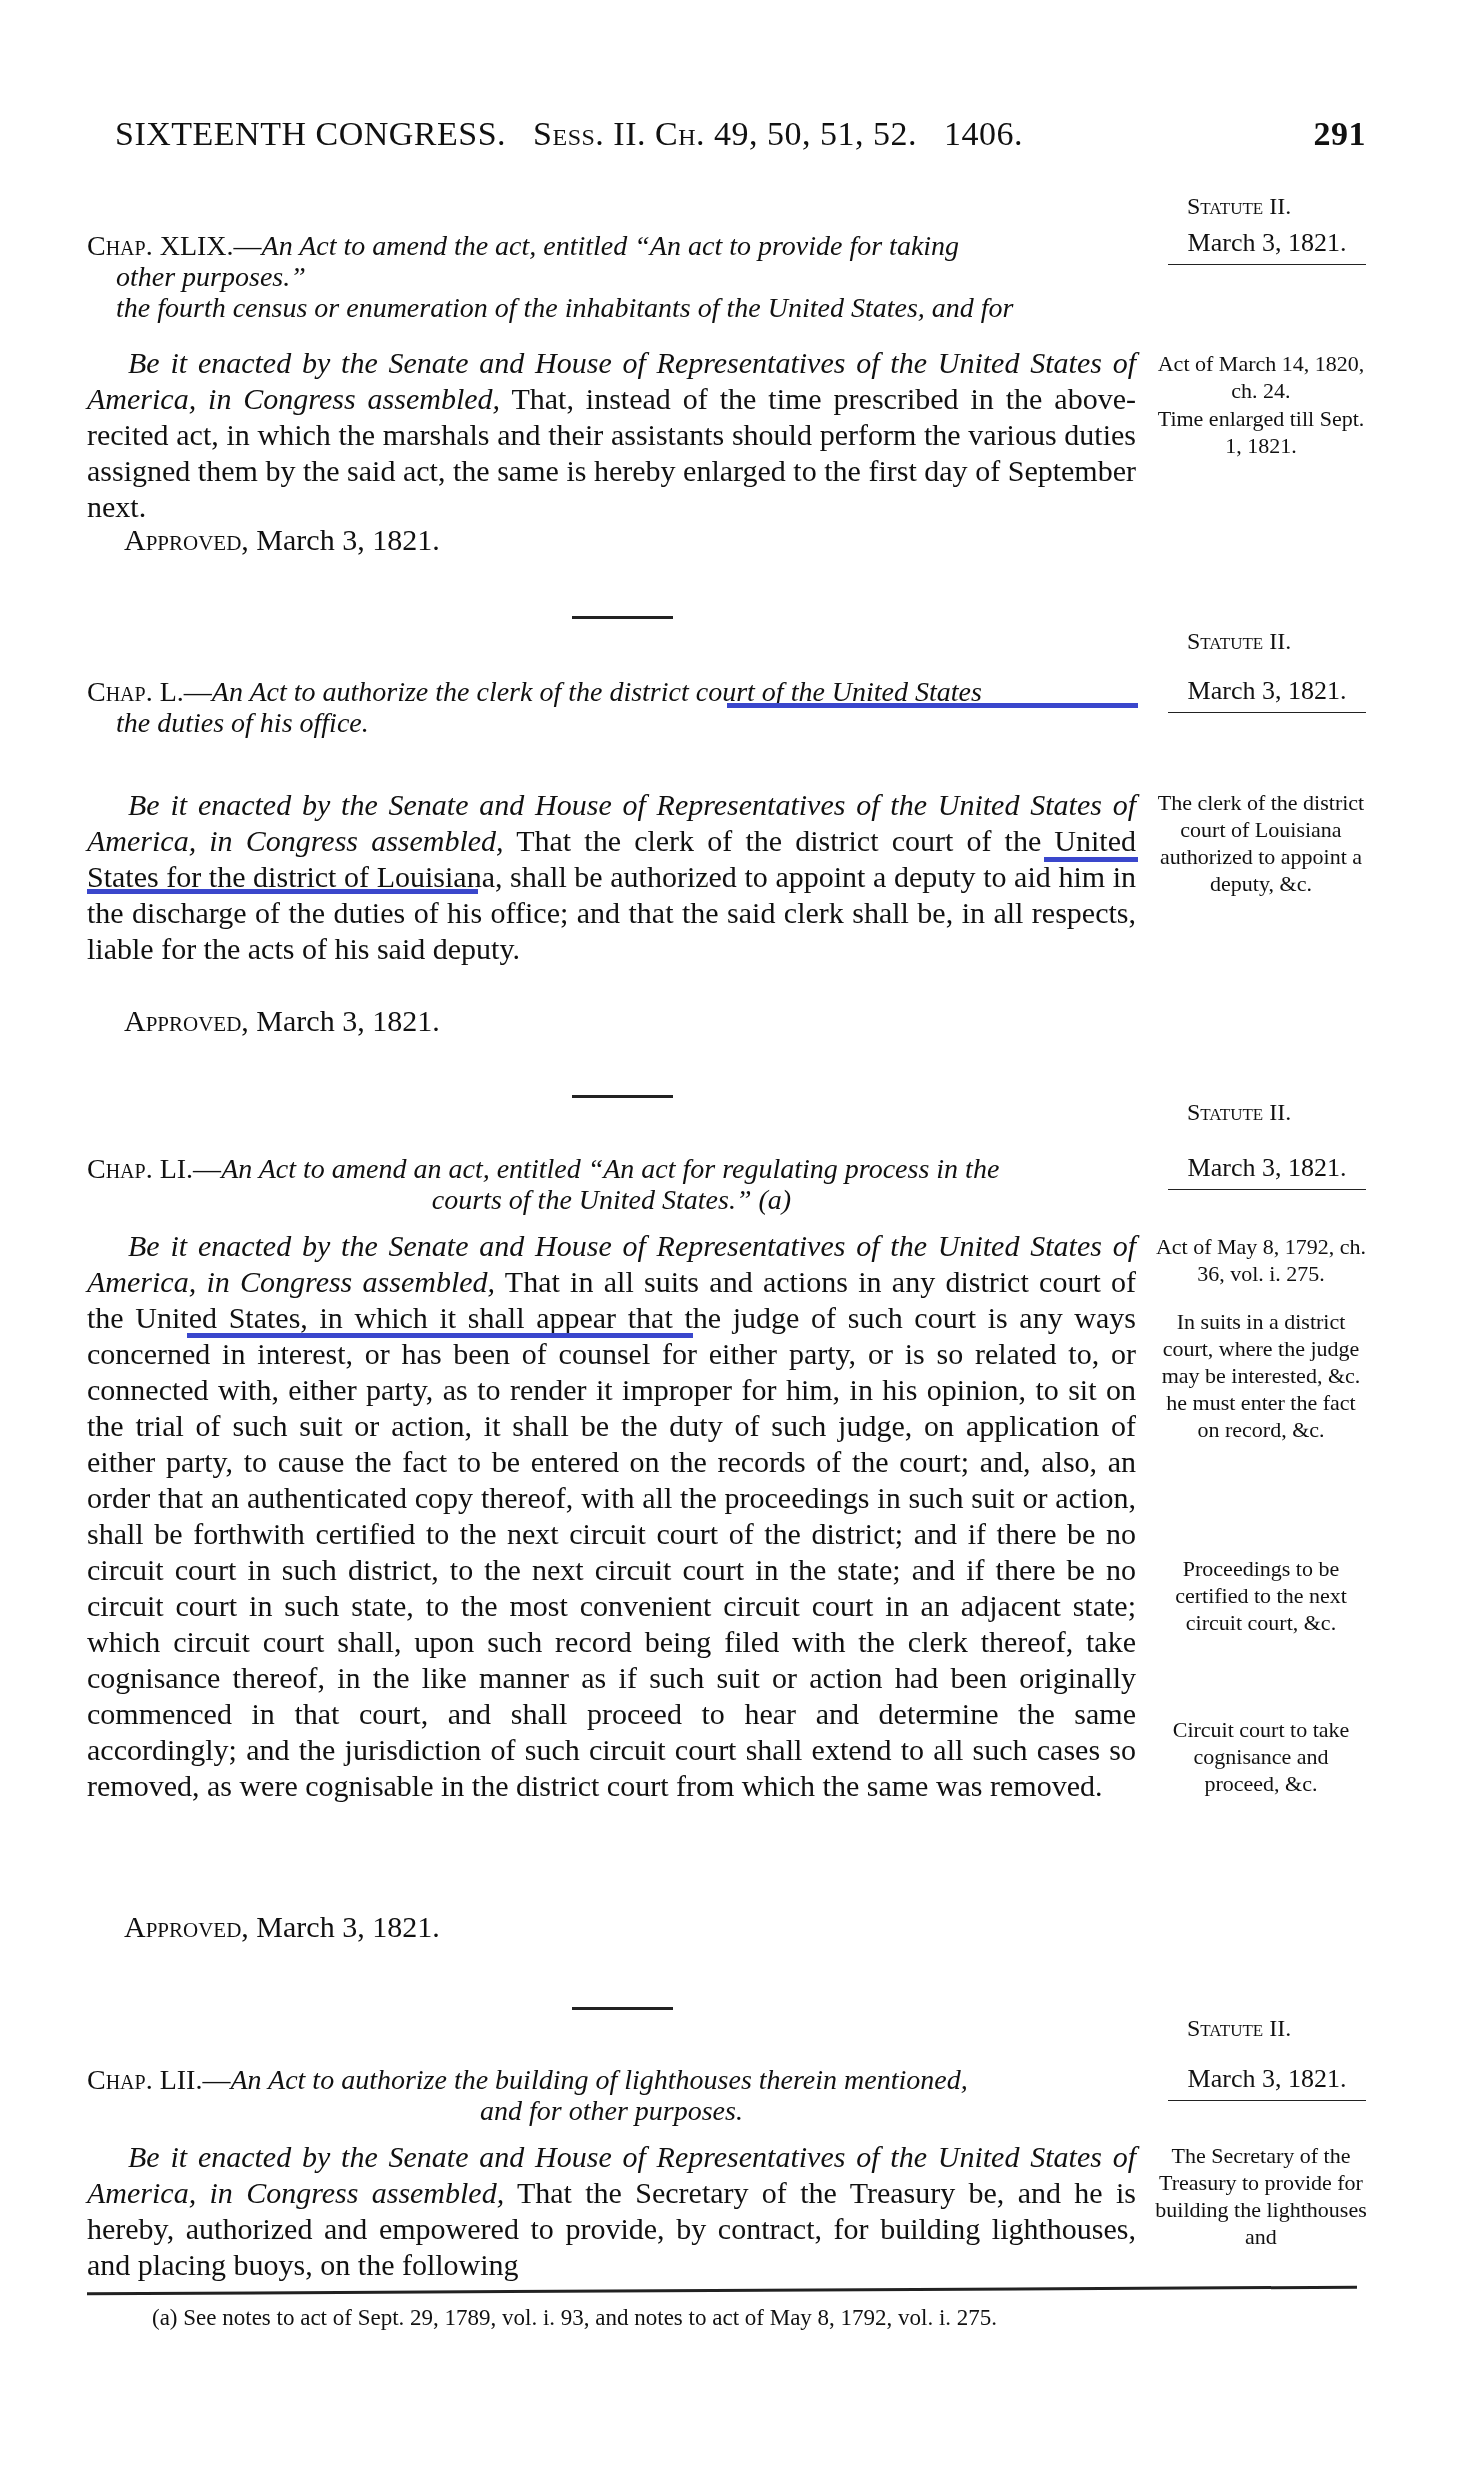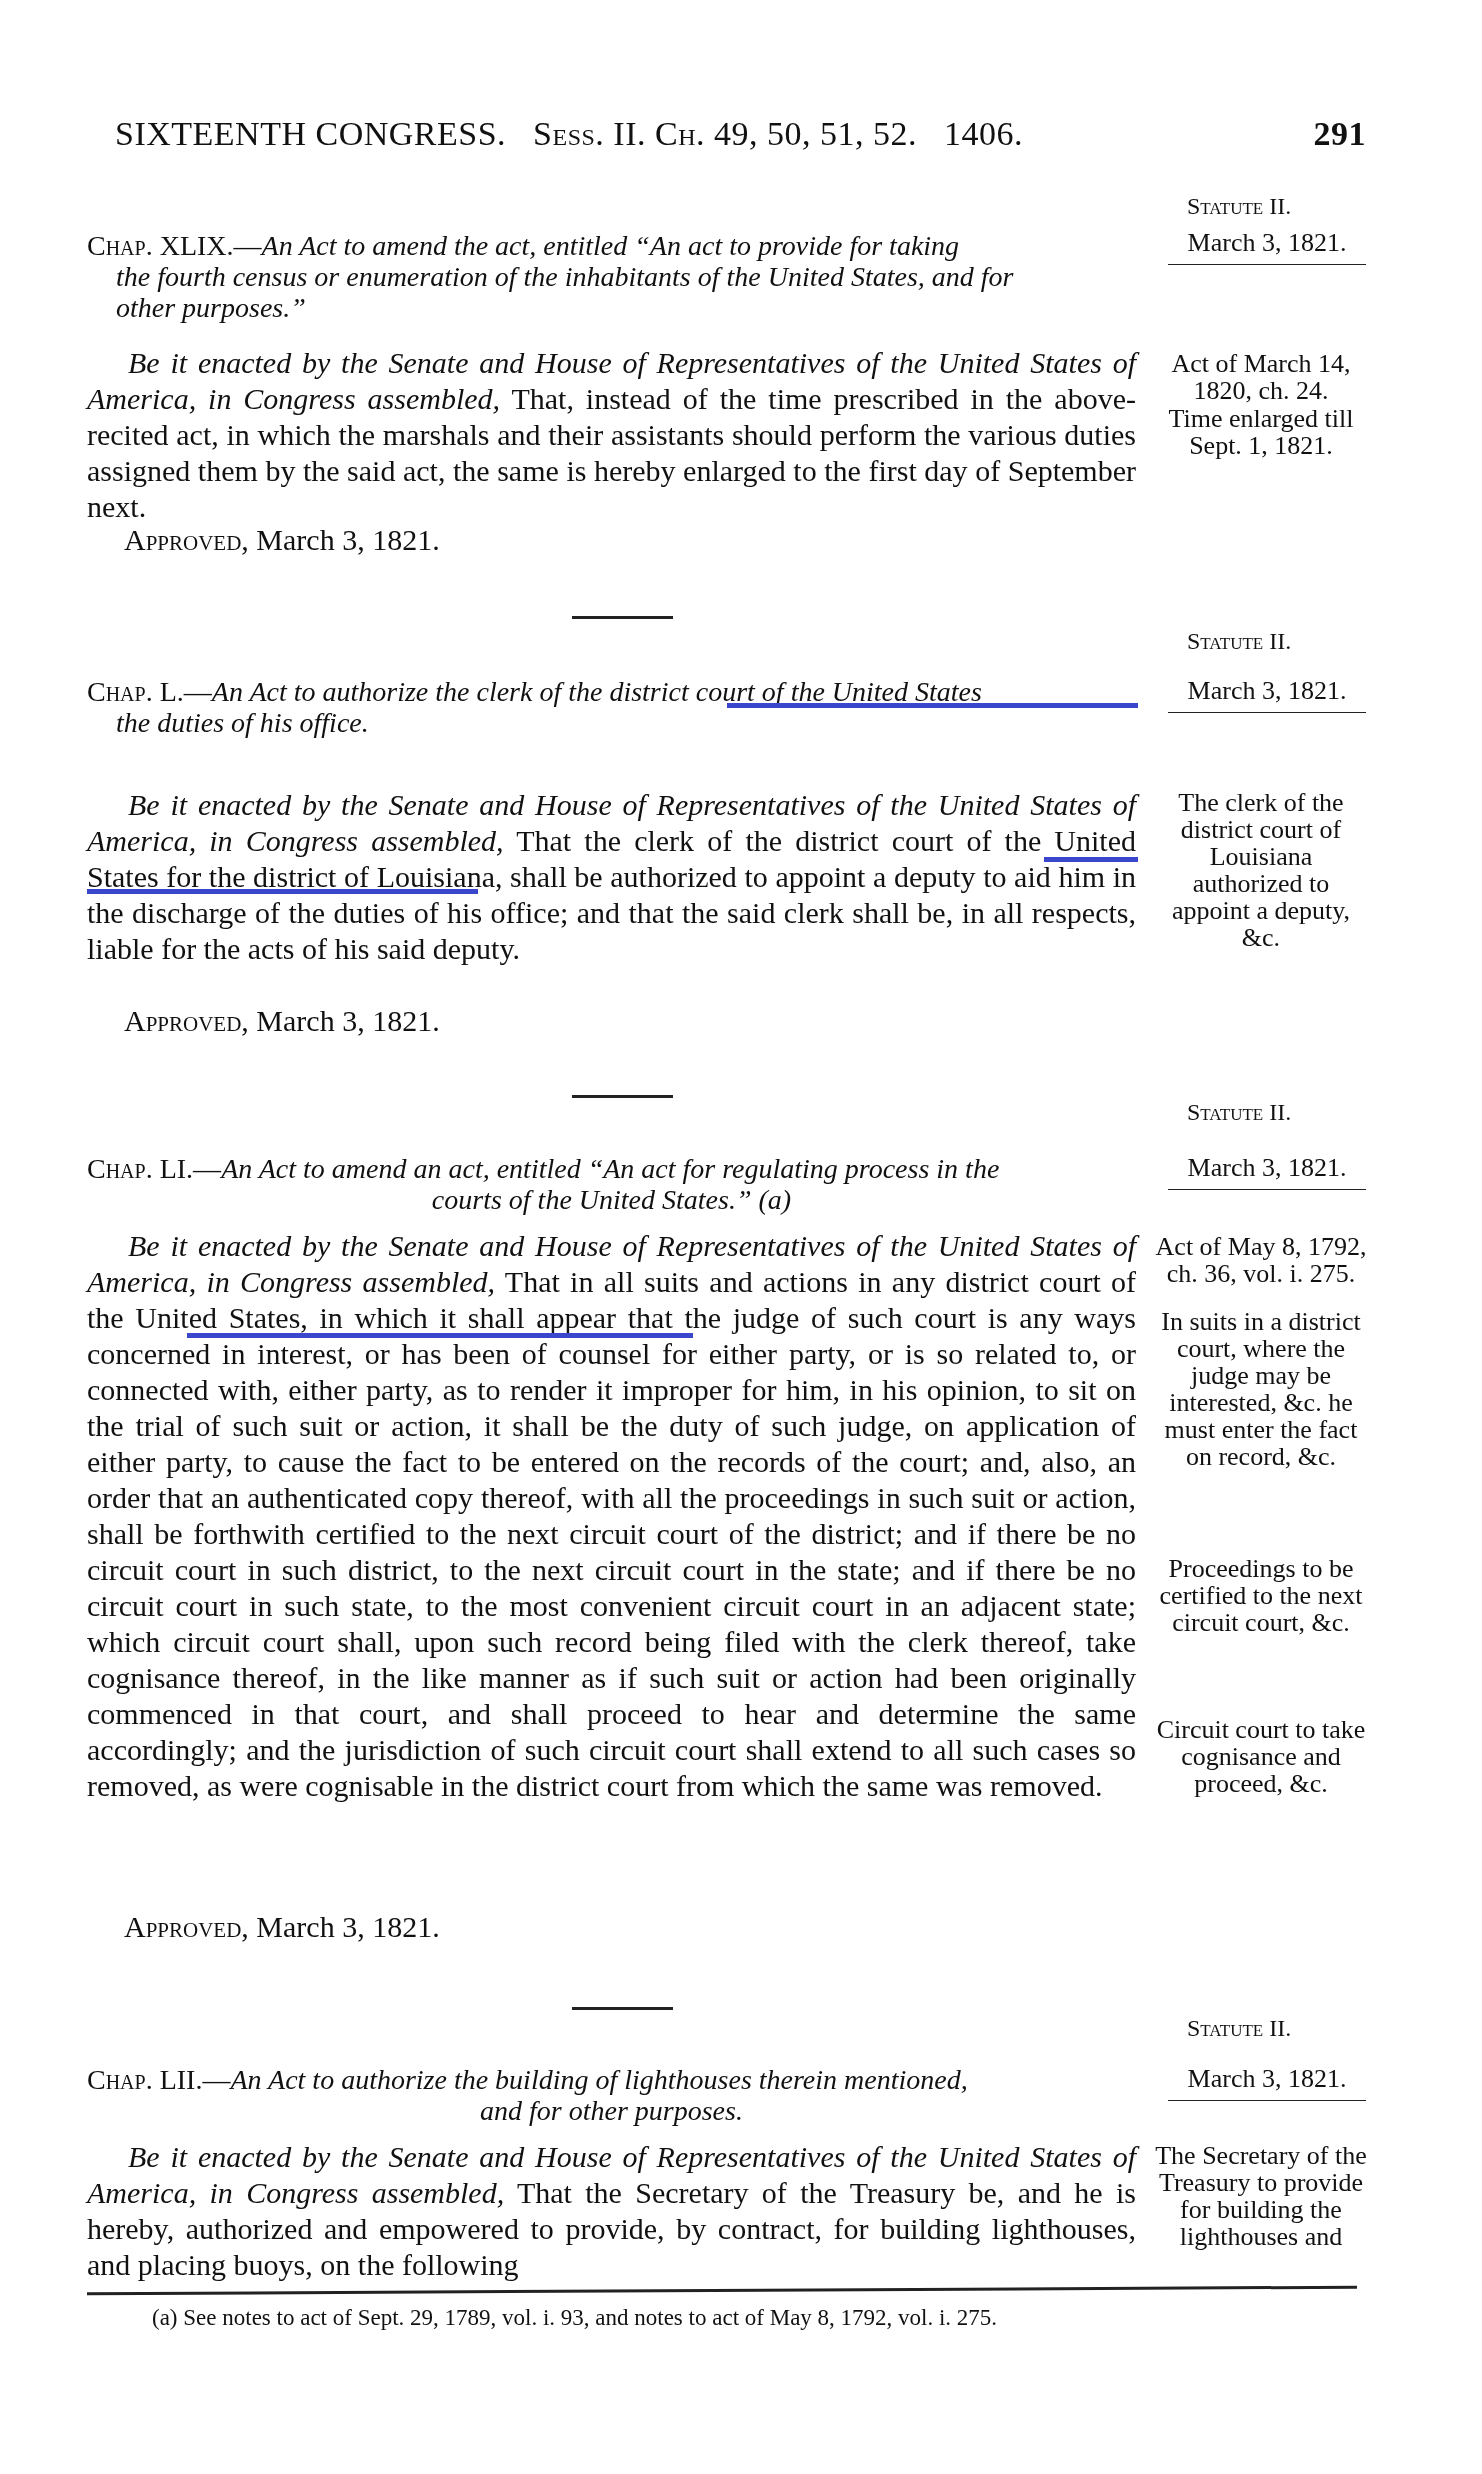--- a/index.html
+++ b/index.html
@@ -9,21 +9,21 @@
   .header { top:115px; left:115px; width:1251px; font-size:34px; letter-spacing:0.5px; }
   .header .pg { position:absolute; right:0; top:0; font-weight:bold; }
   .sc { font-variant:small-caps; }
   .col { left:87px; width:1049px; font-size:30px; line-height:36px; text-align:justify; }
   .col i { font-style:italic; }
   .title { font-size:28px; line-height:31px; }
   .title .ind { padding-left:29px; display:block; }
   .title .ctr { display:block; text-align:center; }
   .indent { text-indent:41px; }
   .approved { padding-left:37px; }
-  .side { left:1155px; width:212px; font-size:26px; line-height:27px; text-align:center; }
+  .side { left:1155px; width:212px; font-size:22px; line-height:27px; text-align:center; }
   .statute { font-variant:small-caps; font-size:24px; left:1187px; }
   .date { left:1168px; width:198px; font-size:26px; border-bottom:1.8px solid #222; padding-bottom:5.5px; text-align:center; }
   .rule { height:2.8px; background:#222; width:101px; left:572px; }
   .hl { position:absolute; height:4.6px; background:#3a47cc; }
   .footline { top:2289px; left:87px; width:1270px; height:2.8px; background:#222; transform:rotate(-0.3deg); }
   .foot { top:2305px; left:152px; font-size:23px; }
 </style>
 </head>
 <body>
 
@@ -31,22 +31,22 @@
   <span>SIXTEENTH CONGRESS.</span>&nbsp;&nbsp;
   <span class="sc">Sess. II. Ch. 49, 50, 51, 52.</span>&nbsp;&nbsp;
   <span>1406.</span>
   <span class="pg">291</span>
 </div>
 
 <div class="abs statute" style="top:193px;">Statute II.</div>
 <div class="abs date" style="top:228px;">March 3, 1821.</div>
 <div class="abs col title" style="top:230px;">
   <span class="sc">Chap. XLIX.—</span><i>An Act to amend the act, entitled “An act to provide for taking</i>
+  <i class="ind">other purposes.”</i>
   <i class="ind">the fourth census or enumeration of the inhabitants of the United States, and for</i>
-  <i class="ind">other purposes.”</i>
 </div>
 <div class="abs col indent" style="top:345px;">
   <i>Be it enacted by the Senate and House of Representatives of the United States of America, in Congress assembled,</i><span> That, instead of the time prescribed in the above-recited act, in which the marshals and their assistants should perform the various duties assigned them by the said act, the same is hereby enlarged to the first day of September next.</span>
 </div>
 <div class="abs col approved" style="top:522px;">
   <span class="sc">Approved,</span> <span>March 3, 1821.</span>
 </div>
 <div class="abs side" style="top:350px;">Act of March 14, 1820, ch. 24.</div>
 <div class="abs side" style="top:405px;">Time enlarged till Sept. 1, 1821.</div>
 

